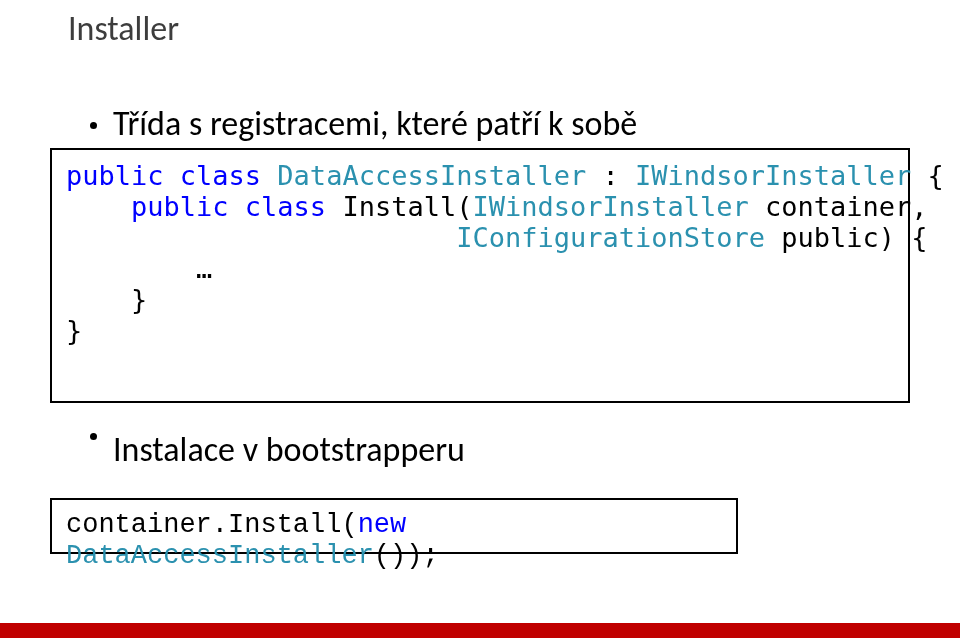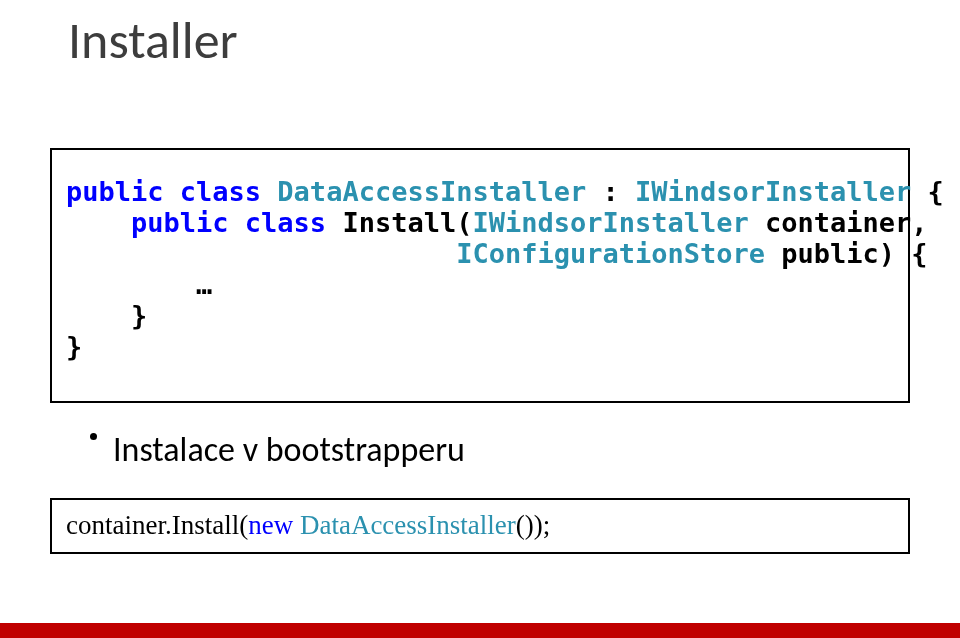--- a/index.html
+++ b/index.html
@@ -14,21 +14,21 @@
     .slide {
       position: relative;
       width: 100%;
       height: 100%;
       padding: 0;
     }
     .title {
       position: absolute;
       top: 8px;
       left: 68px;
-      font-size: 52px;
+      font-size: 34px;
       font-weight: 400;
       color: #3d3d3d;
     }
     .bullet1-row {
       position: absolute;
       top: 103px;
       left: 90px;
       display: flex;
       align-items: center;
     }
@@ -44,69 +44,72 @@
       font-size: 34px;
       color: #000000;
     }
     .code-box1 {
       position: absolute;
       top: 148px;
       left: 50px;
       width: 860px;
       height: 255px;
       border: 2px solid #000000;
-      padding: 26px 14px;
+      padding: 10px 14px;
       font-family: Consolas, monospace;
       font-size: 27px;
       line-height: 1.15;
       color: #000000;
-      font-weight: bold;
     }
     .code-box1 .line { white-space: pre; }
     .kw { color: #0000ff; }
     .type { color: #2b91af; }
     .bullet2-row {
       position: absolute;
       top: 429px;
       left: 90px;
       display: flex;
     }
     .bullet2-text {
       font-size: 34px;
       color: #000000;
     }
     .code-box2 {
       position: absolute;
       top: 498px;
       left: 50px;
-      width: 860px;
+      width: 688px;
       height: 56px;
       border: 2px solid #000000;
       padding: 10px 14px;
-      font-family: Liberation Serif, serif;
+      font-family: Liberation Mono, monospace;
       font-size: 27px;
       line-height: 1.15;
       color: #000000;
     }
     .accent-bar {
       position: absolute;
       left: 0;
       bottom: 0;
       width: 100%;
       height: 15px;
       background: #c00000;
     }
   </style>
 </head>
 <body>
 
 <div class="slide">
 
   <div class="title">Installer</div>
 
+  <div class="bullet1-row">
+    <div class="bullet-dot"></div>
+    <div class="bullet1-text">Třída s registracemi, které patří k sobě</div>
+  </div>
 
   <div class="code-box1">
     <div class="line"><span class="kw">public</span><span> </span><span class="kw">class</span><span> </span><span class="type">DataAccessInstaller</span><span> : </span><span class="type">IWindsorInstaller</span><span> {</span></div>
     <div class="line"><span>    </span><span class="kw">public</span><span> </span><span class="kw">class</span><span> Install(</span><span class="type">IWindsorInstaller</span><span> container,</span></div>
     <div class="line"><span>                        </span><span class="type">IConfigurationStore</span><span> public) {</span></div>
     <div class="line"><span>        …</span></div>
     <div class="line"><span>    }</span></div>
     <div class="line"><span>}</span></div>
   </div>
 

